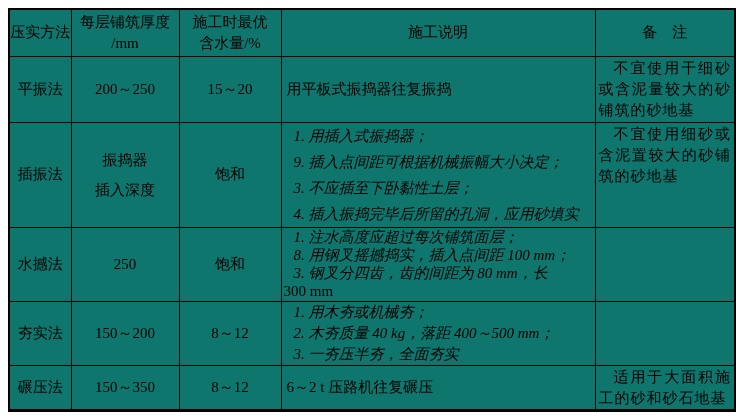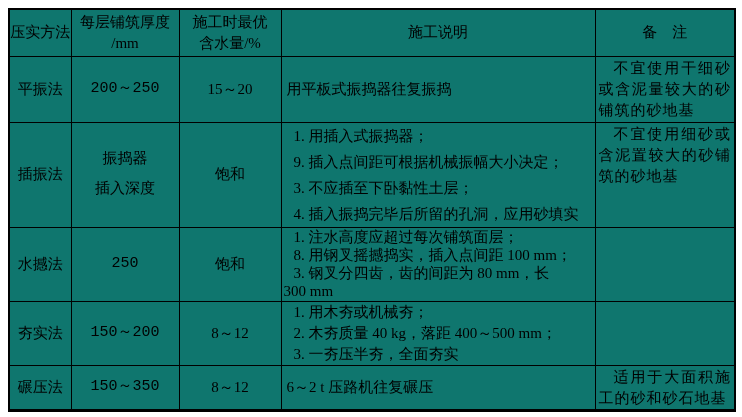--- a/index.html
+++ b/index.html
@@ -41,30 +41,30 @@
   tr.h-r3   { height: 74px; }
   tr.h-r4   { height: 63px; }
   tr.h-r5   { height: 45px; }
 
   th.hdr, td.center {
     text-align: center;
     vertical-align: middle;
   }
   th.hdr { line-height: 21px; }
 
-  td.thickness div { line-height: 20px; font-family: Liberation Mono, monospace; }
+  td.thickness div { line-height: 20px; }
   td.thickness.two-line div { line-height: 30px; }
 
   td.instructions {
     vertical-align: middle;
     text-align: left;
     margin-left: 12px;
   }
   td.instructions div { line-height: 19px; padding-left: 5px; }
-  td.instructions div.ins-num  { padding-left: 12px; }
+  td.instructions div.ins-num  { padding-left: 12px; font-style: italic; }
   td.instructions div.ins-wrap { padding-left: 2px; }
   tr.h-r2 td.instructions div { line-height: 26px; }
   tr.h-r3 td.instructions div { line-height: 18px; }
   tr.h-r4 td.instructions div { line-height: 21px; }
 
   td.remark {
     vertical-align: top;
     text-align: justify;
     text-justify: inter-ideograph;
   }

